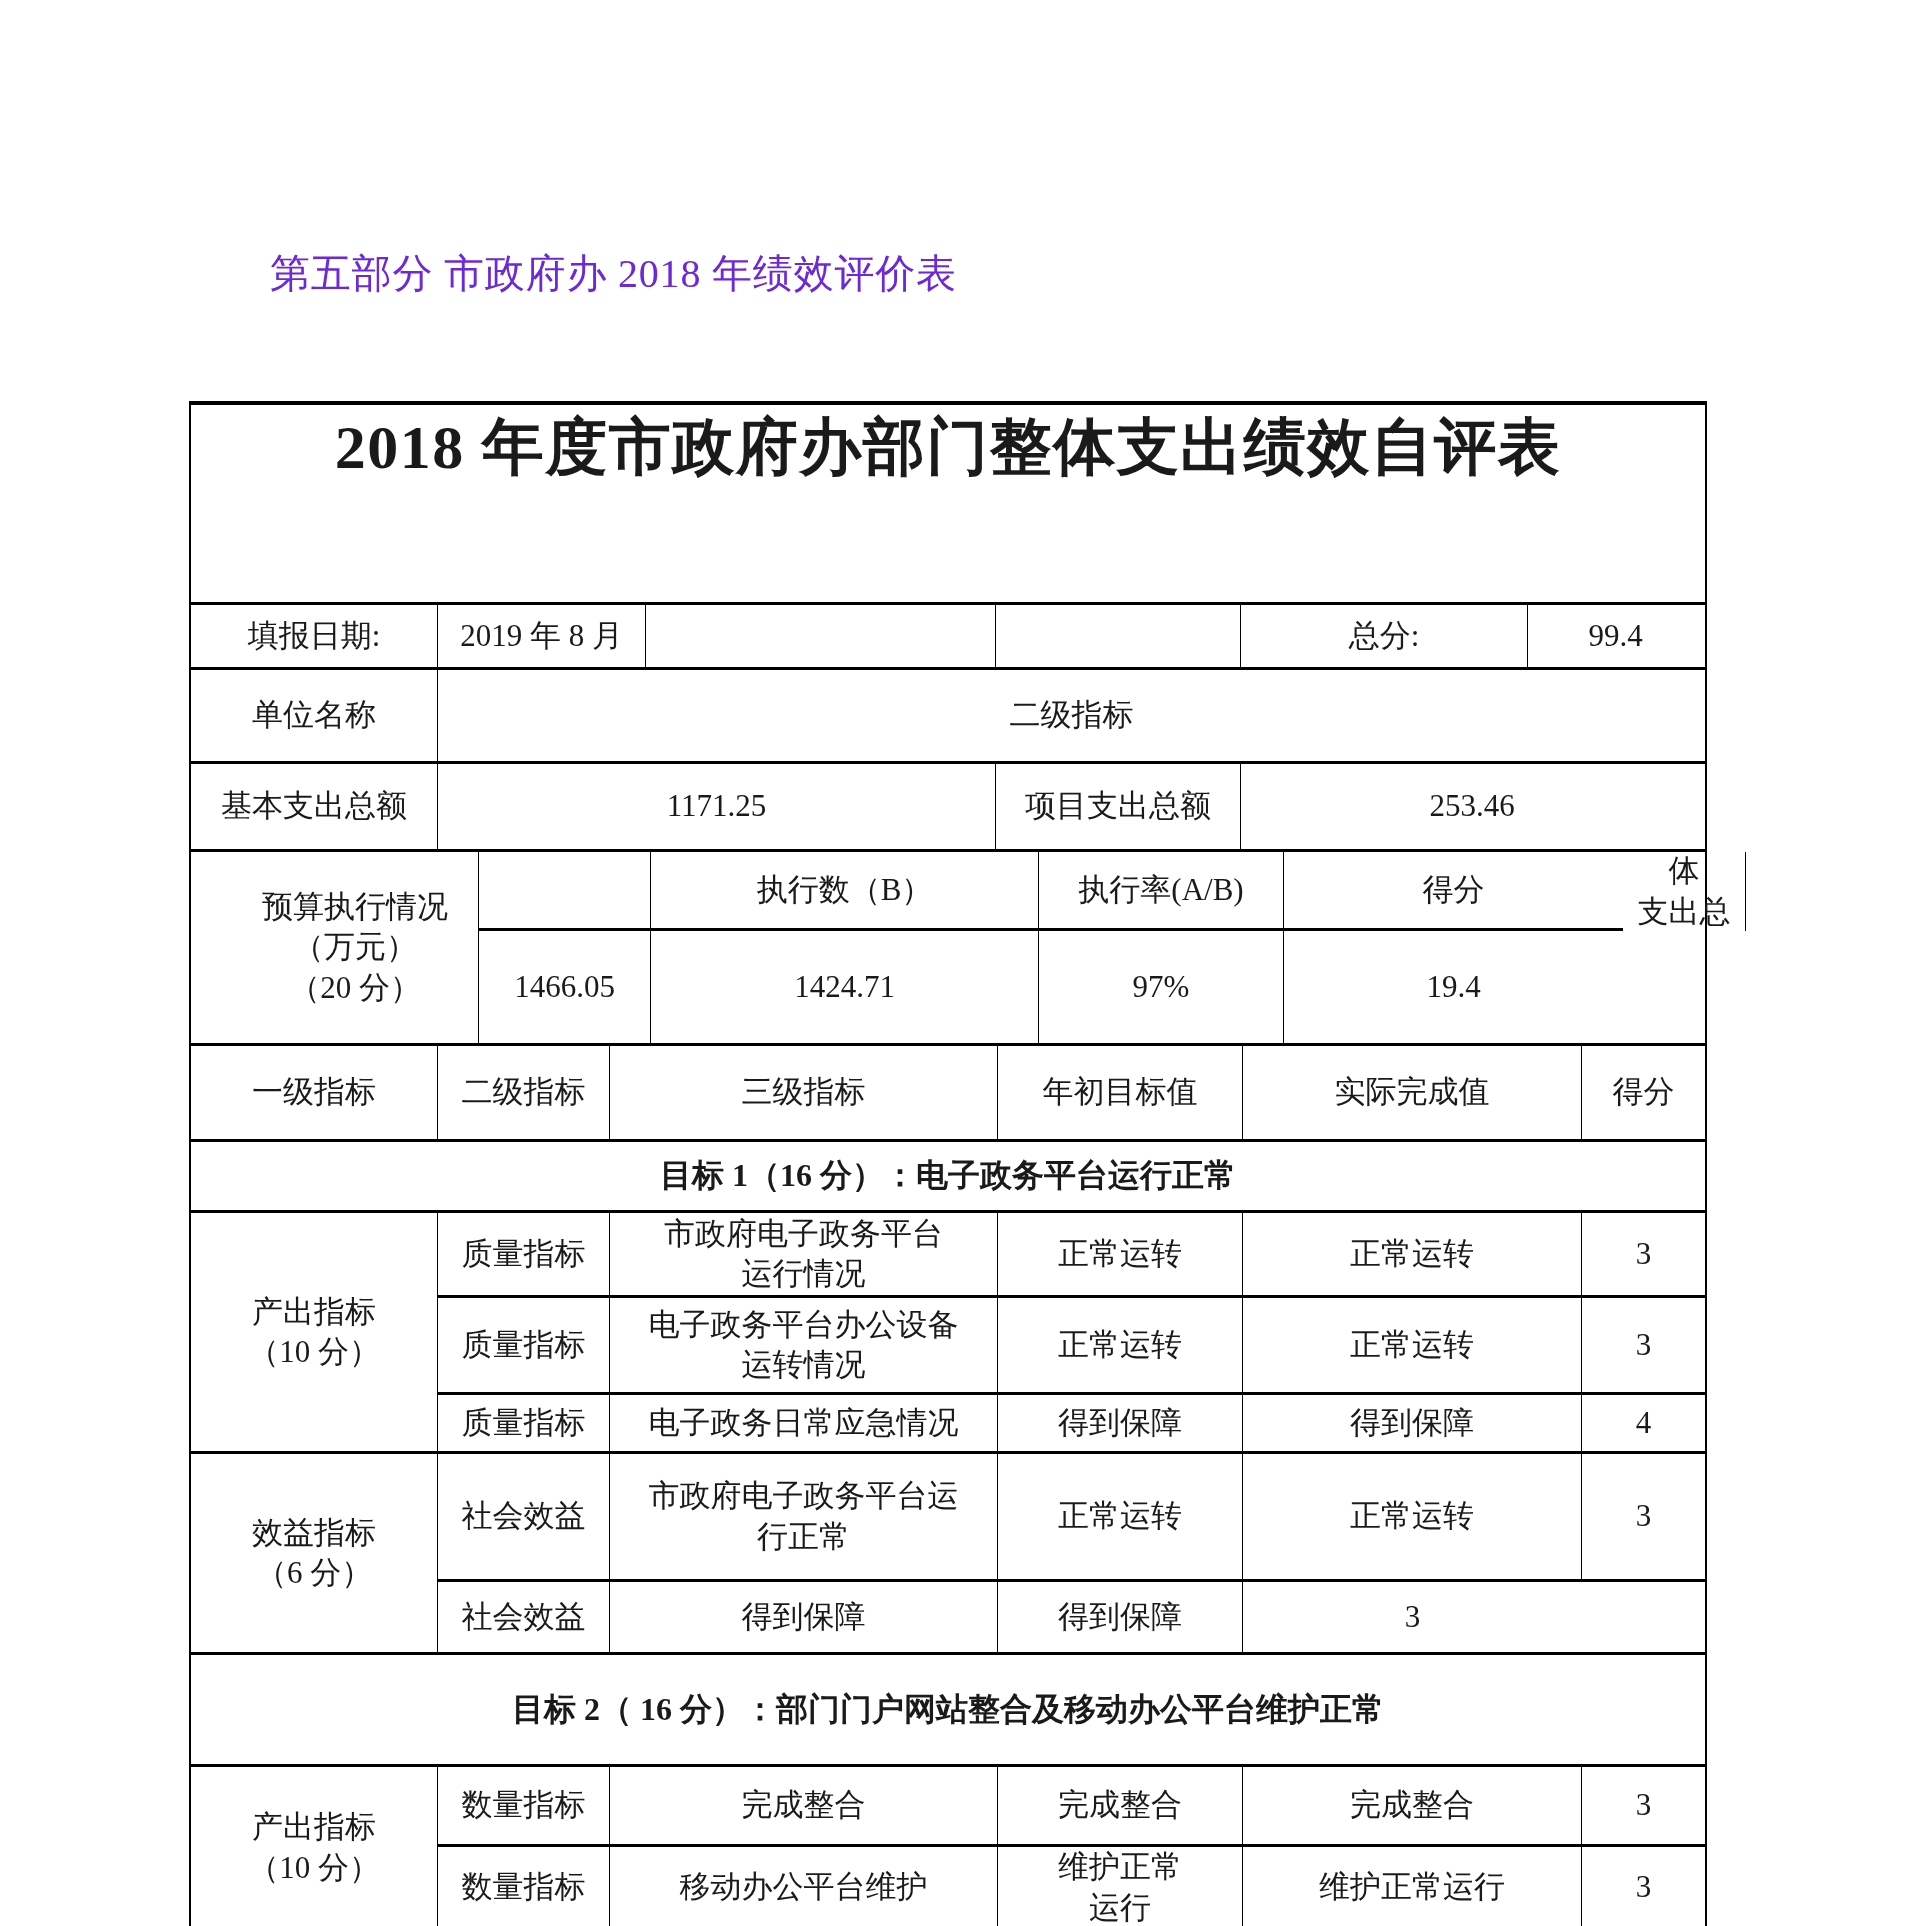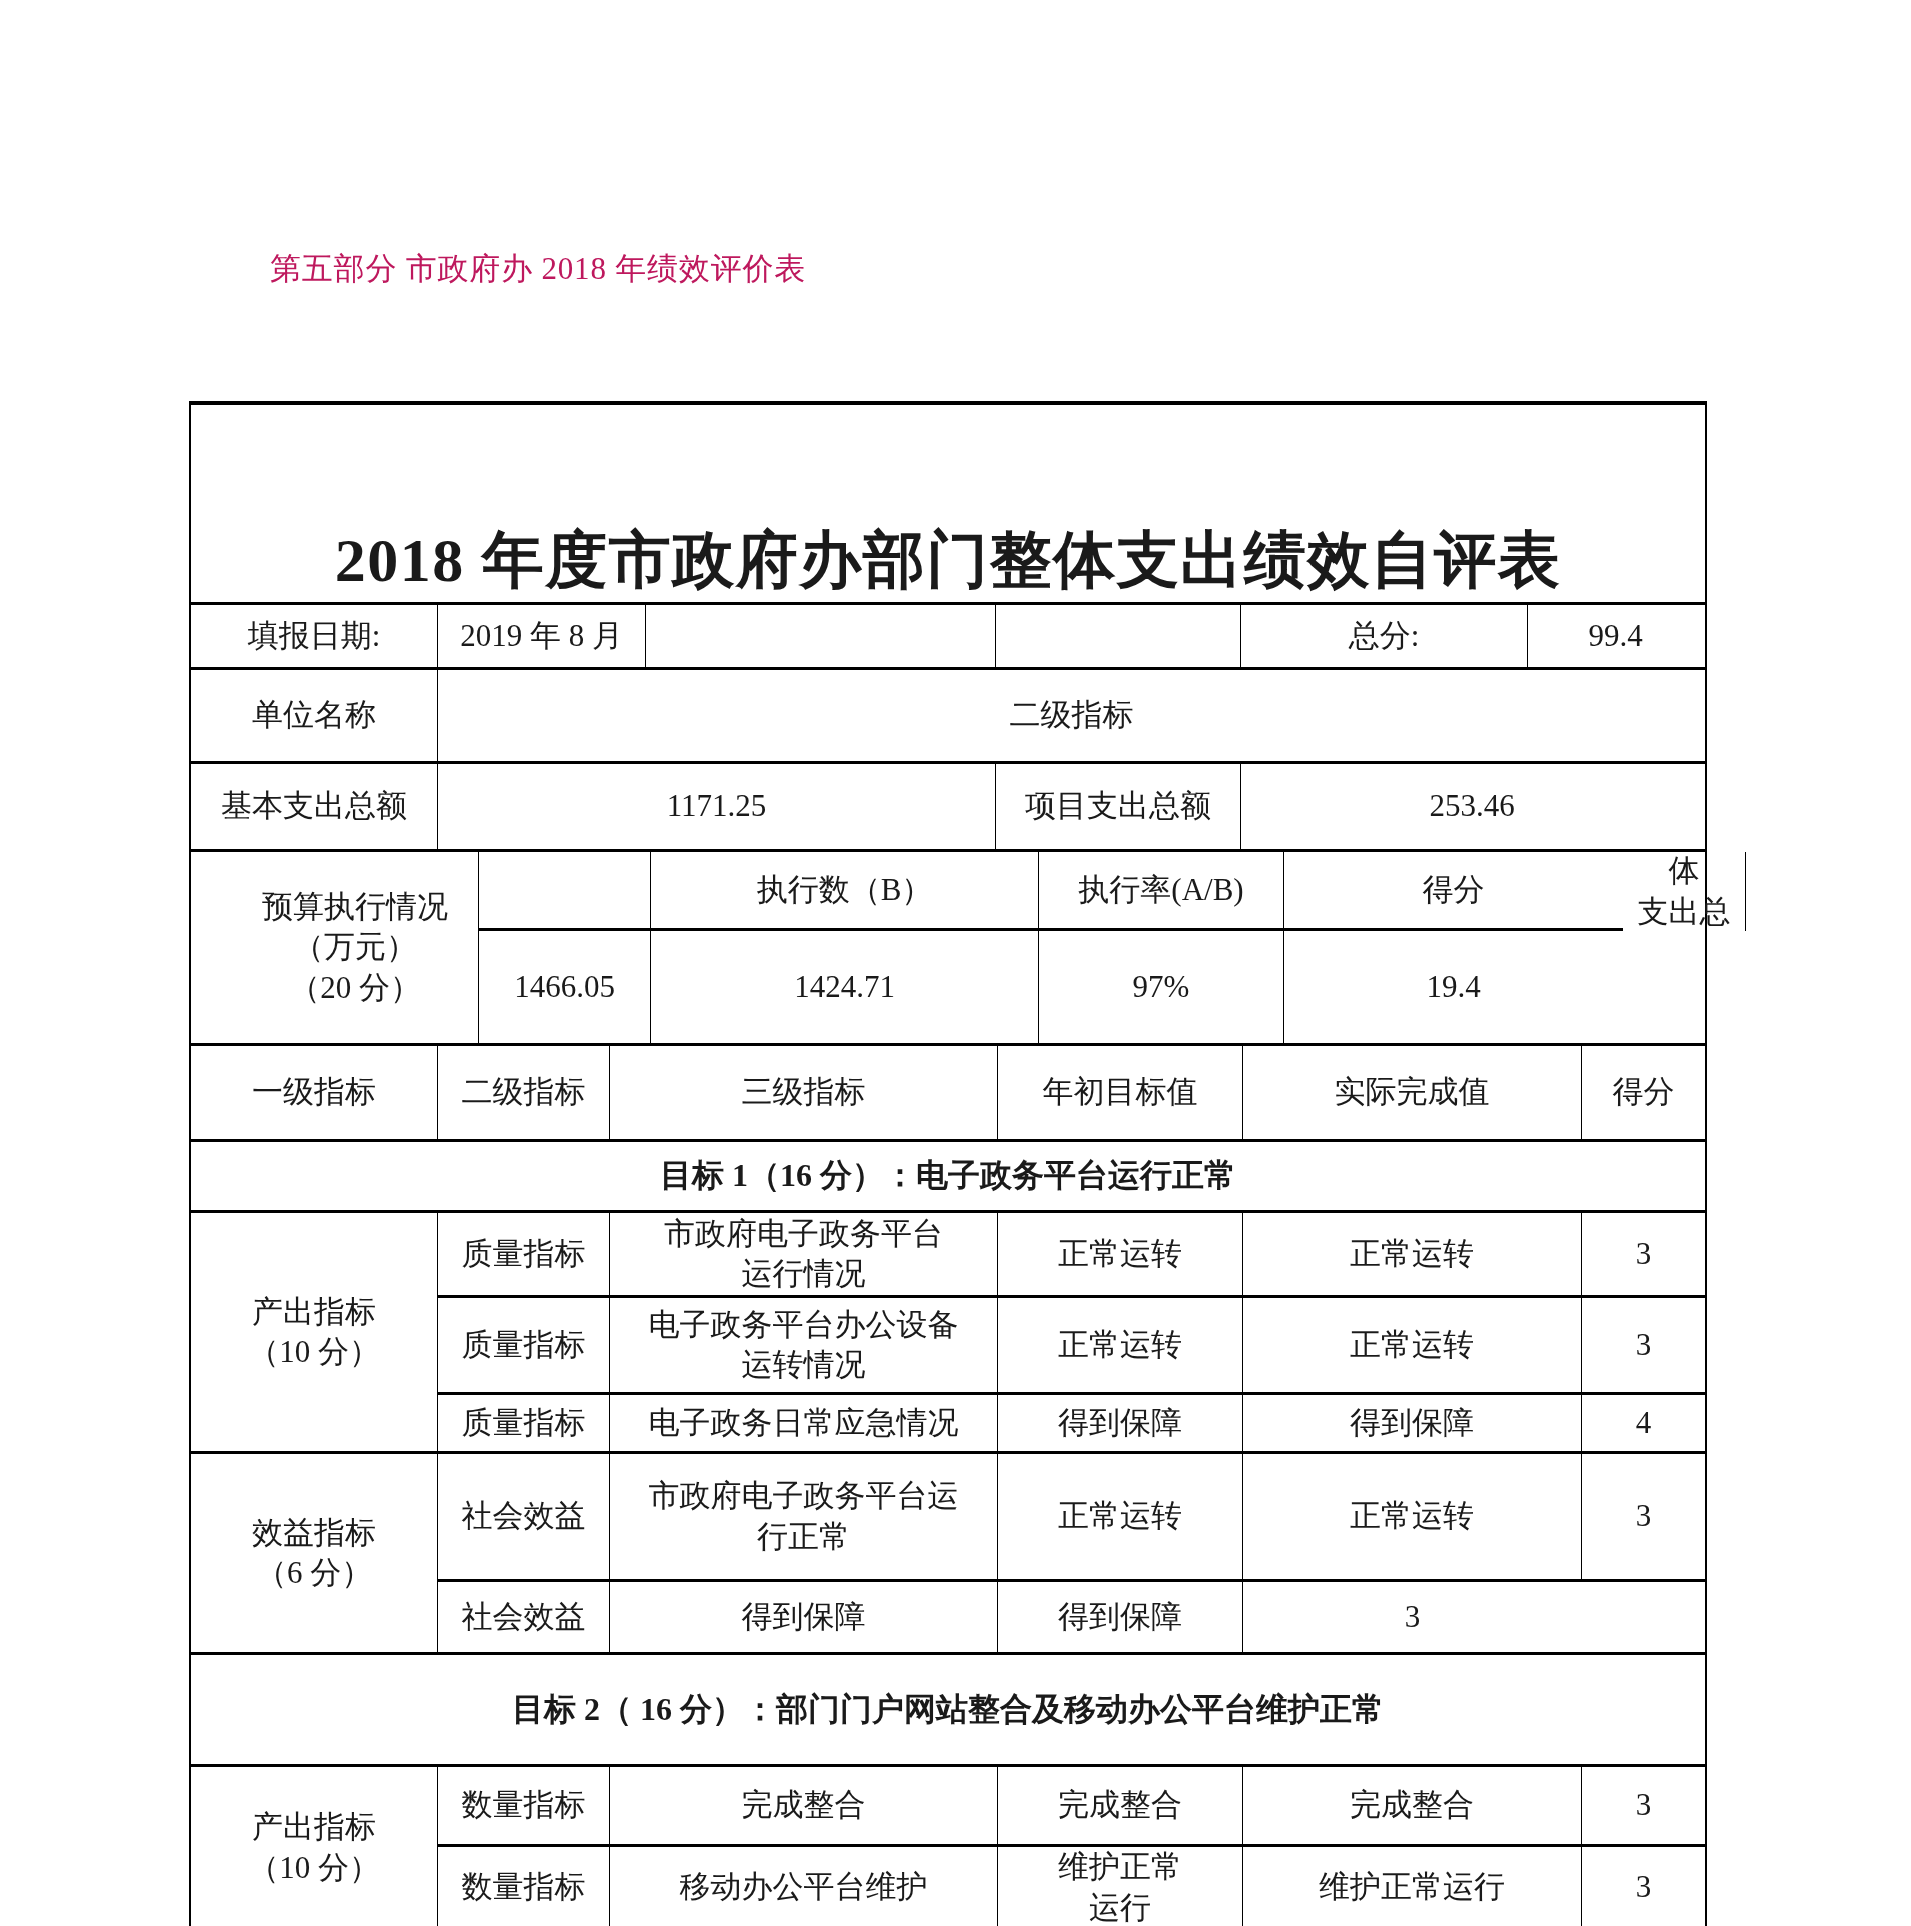--- a/index.html
+++ b/index.html
@@ -6,40 +6,40 @@
   html,body { background:#ffffff; }
   .page {
     position:relative;
     width:1911px; height:2703px;
     background:#ffffff;
     font-family:"Liberation Serif","DejaVu Serif",serif;
     color:#1a1a1a;
   }
   .heading {
     position:absolute; left:270px; top:252px;
-    font-size:31px; line-height:1.1; color:#be185d;
+    font-size:40px; line-height:1.1; color:#6d28d9;
     letter-spacing:0.8px; white-space:nowrap;text-align:center;
   }
   .sheet {
     position:absolute; left:189px; top:401px; width:1518px;
     border:2.7px solid #000; border-top-width:4.6px; border-bottom-width:5.4px;
     background:#fff;
   }
   .band { display:grid; border-bottom:3.9px solid #000; }
   .band:last-child { border-bottom:0; }
   .cell {
     display:flex; align-items:center; justify-content:center;
     text-align:center; font-size:31px; line-height:1.3;
     white-space:pre-line; border-right:1.9px solid #000; border-bottom:3.9px solid #000;
     overflow:hidden; padding:1.5px 3.9px;
   }
   .cell.lastcol { border-right:0; }
   .cell.lastrow { border-bottom:0; }
   .band.single .cell { border-bottom:0; }
-  .title-band { height:200px; display:flex; align-items:flex-end; justify-content:center; }
+  .title-band { height:200px; display:flex; align-items:flex-start; justify-content:center; }
   .title-text { font-size:62px; font-weight:bold; letter-spacing:1.5px; white-space:nowrap; }
   .goal { font-weight:bold; font-size:32px; }
   
   .grid-meta  { grid-template-columns:247px 208px 350px 245px 287px 175px; }
   .grid-unit  { grid-template-columns:247px 1fr; }
   .grid-sum   { grid-template-columns:247px 208px 350px 245px 287px 175px; }
   .grid-main  { grid-template-columns:247px 172px 388px 245px 339px 123px; }
   .rows-meta  { grid-template-rows:62px; }
   .rows-unit  { grid-template-rows:91px; }
   .rows-sum   { grid-template-rows:85px;font-family:Liberation Serif, serif; }

